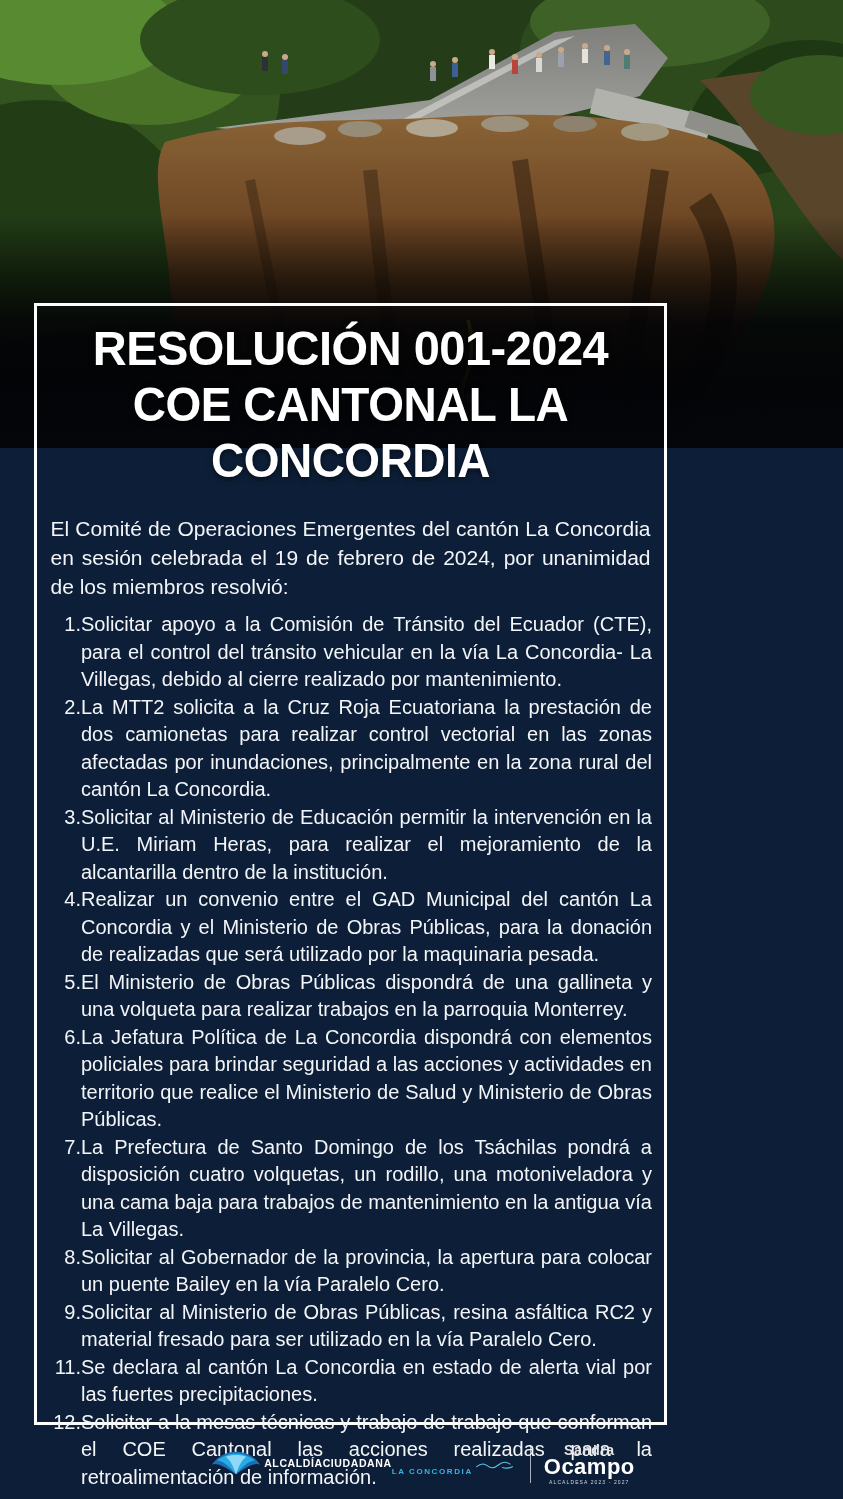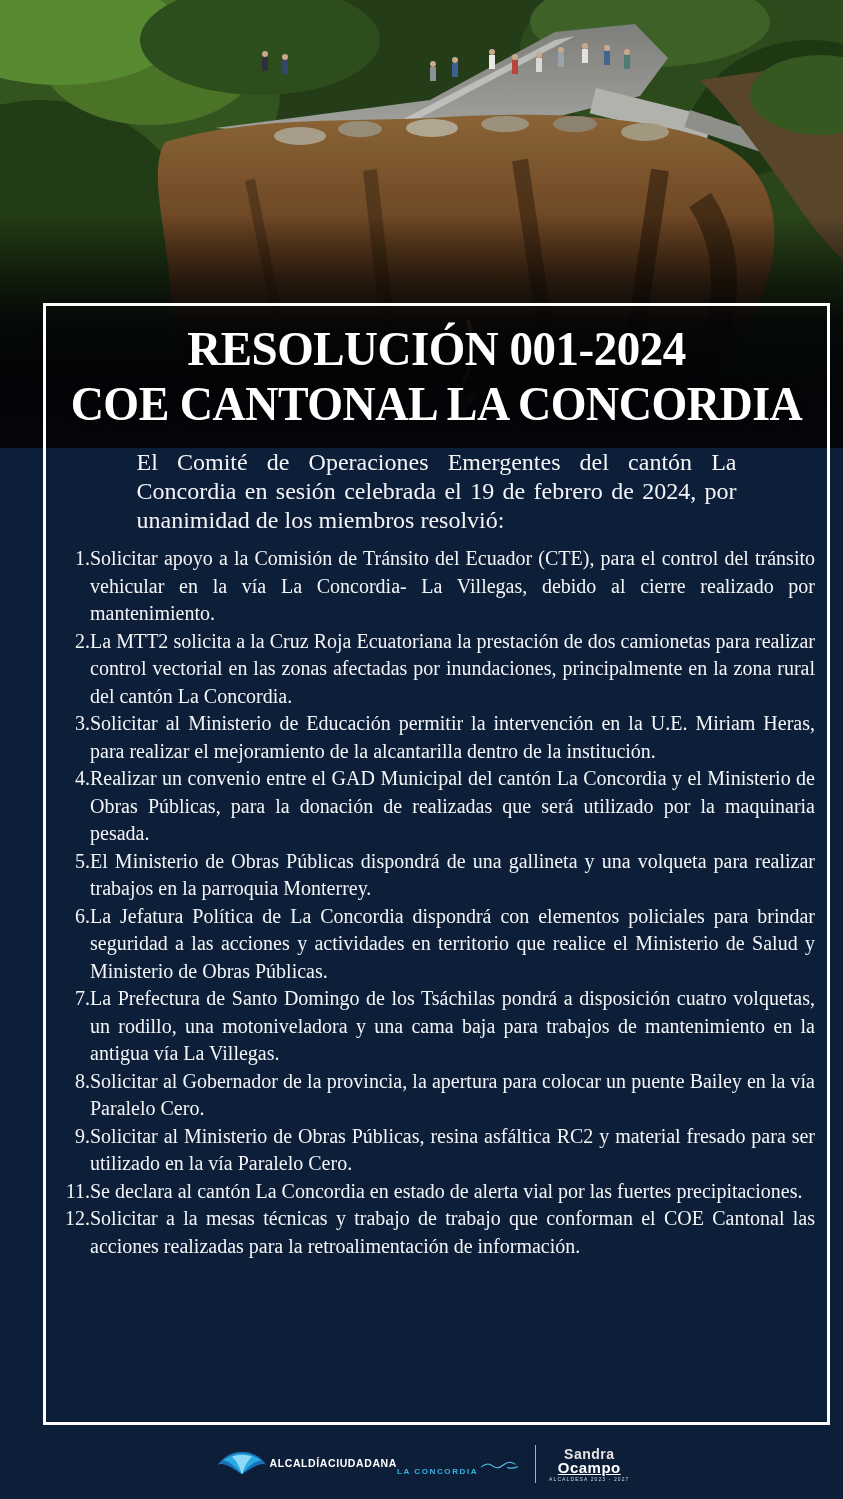--- a/index.html
+++ b/index.html
@@ -15,36 +15,36 @@
     position:absolute;inset:0;
     background:linear-gradient(180deg,
       rgba(0,0,0,0) 48%,
       rgba(0,0,0,.55) 62%,
       rgba(2,3,6,.90) 72%,
       rgba(2,3,6,.97) 85%,
       rgba(4,6,10,1) 100%);
   }
   
   .frame{
-    position:absolute;left:43px;top:303px;width:787px;height:1122px;
-    border:3px solid #ffffff;box-sizing:border-box;font-family:Liberation Serif, serif;
+    position:absolute;left:34px;top:303px;width:633px;height:1122px;
+    border:3px solid #ffffff;box-sizing:border-box;
   }
   
   .title{
     margin:14px 0 0 0;text-align:center;color:#ffffff;
     font-weight:bold;letter-spacing:-.5px;line-height:54px;
     transform:scaleY(1.04);transform-origin:top center;
     text-shadow:0 2px 6px rgba(0,0,0,.6);
   }
   .title .t1{display:block;font-size:47px;}
   .title .t2{display:block;font-size:46px;}
   
   .intro{
-    width:600px;margin:20px auto 0 auto;
-    font-size:24px;line-height:29px;text-align:justify;color:#f3f5f8;
+    width:600px;margin:32px auto 0 auto;
+    font-size:21px;line-height:29px;text-align:justify;color:#f3f5f8;
   }
   
   .resolutions{
     list-style:none;margin:10px 0 0 0;padding:0 12px 0 8px;
     font-size:20px;line-height:27.5px;
   }
   .resolutions li{display:flex;}
   .resolutions .num{min-width:36px;text-align:right;white-space:pre;}
   .resolutions .txt{flex:1;text-align:justify;}
   
@@ -53,21 +53,21 @@
     display:flex;align-items:center;justify-content:center;gap:13px;
   }
   .brand-left{display:flex;flex-direction:row;align-items:center;line-height:1.05;}
   .brand-left .fan{width:56px;height:26px;margin-bottom:2px;}
   .brand-l1,.brand-l2{font-size:10.5px;font-weight:bold;color:#ffffff;letter-spacing:.6px;}
   .brand-l3{font-size:8px;font-weight:bold;color:#35b4e8;letter-spacing:1.6px;margin-top:16px;}
   .brand-script{width:44px;height:10px;margin-top:1px;}
   .brand-divider{width:1px;height:38px;background:rgba(255,255,255,.65);}
   .brand-right{display:flex;flex-direction:column;align-items:center;line-height:1;}
   .mayor-first{font-size:14px;font-weight:bold;color:#e5e5e5;letter-spacing:.5px;}
-  .mayor-last{font-size:15px;font-weight:bold;color:#ffffff;letter-spacing:.5px;margin-top:-1px;text-decoration:underline;}
+  .mayor-last{font-size:22px;font-weight:bold;color:#ffffff;letter-spacing:.5px;margin-top:-1px;}
   .mayor-sub{font-size:5px;color:#cfd8e4;letter-spacing:1.1px;margin-top:2px;}
 </style>
 </head>
 <body>
 
 <div class="poster">
 
   <div class="hero">
     <svg viewBox="0 0 843 448" preserveAspectRatio="none">
       <defs>

